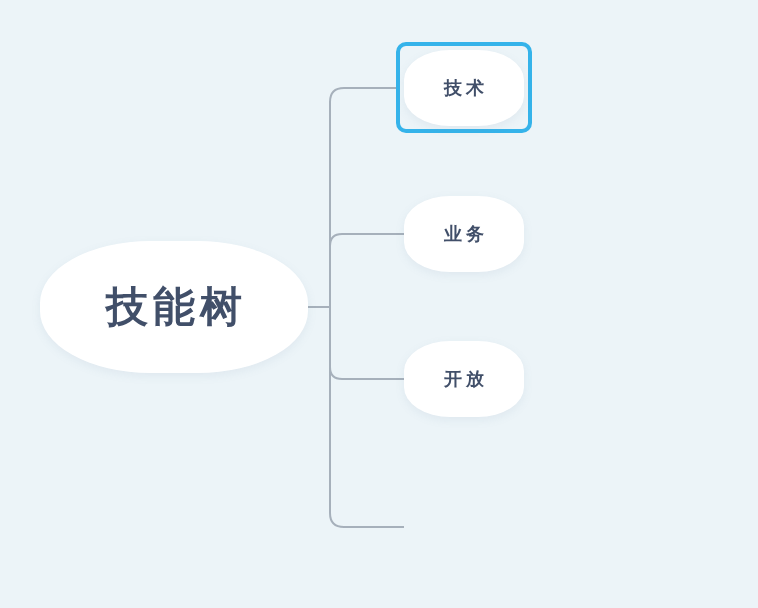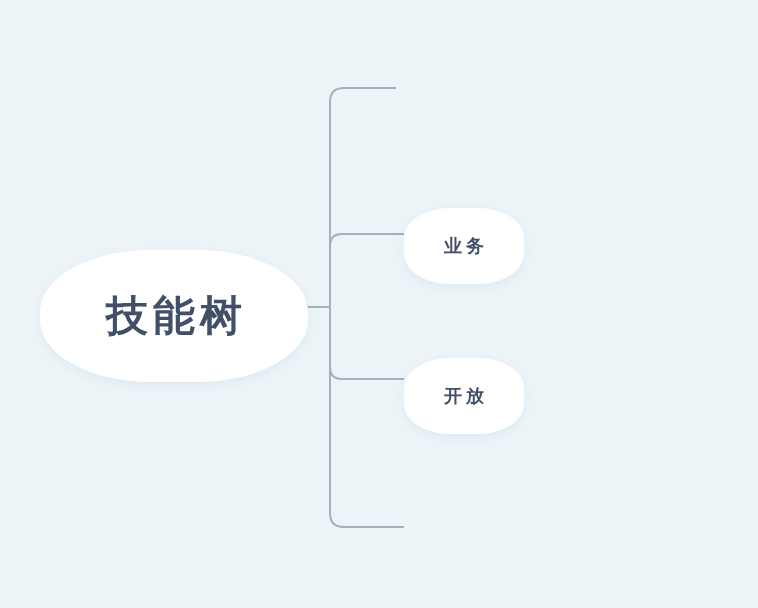--- a/index.html
+++ b/index.html
@@ -28,42 +28,42 @@
     display: flex;
     align-items: center;
     justify-content: center;
     font-weight: 700;
     box-shadow: 0 3px 10px rgba(110, 140, 165, 0.10);
     cursor: pointer;
   }
   .root-blob {
     position: absolute;
     left: 40px;
-    top: 250px;
+    top: 241px;
     width: 268px;
     height: 132px;
     border-radius: 110px / 62px;
     font-size: 42px;
     letter-spacing: 5px;
     text-indent: 5px;
   }
   .child-blob {
     width: 120px;
     height: 76px;
     border-radius: 46px / 30px;
     font-size: 18px;
     letter-spacing: 4px;
     text-indent: 4px;
   }
   .child-pos {
     position: absolute;
     left: 404px;
   }
-  .child-pos.c1 { top: 208px; text-align: center; }
-  .child-pos.c2 { top: 358px; }
+  .child-pos.c1 { top: 196px; text-align: center; }
+  .child-pos.c2 { top: 341px; }
   .child-pos.c3 { top: 489px; }
   .selection-outline {
     position: absolute;
     left: 396px;
     top: 42px;
     width: 136px;
     height: 91px;
     box-sizing: border-box;
     border: 4px solid var(--selection-border, #35b3ea);
     border-radius: 10px;
@@ -81,20 +81,25 @@
     <path d="M306 307 H330" fill="none" stroke-width="2" stroke="#a6b0bb"></path>
     <path d="M396 88 H344 Q330 88 330 102 V513 Q330 527 344 527 H404" fill="none" stroke-width="2" stroke="#a6b0bb"></path>
     <path d="M404 234 H342 Q330 234 330 246" fill="none" stroke-width="2" stroke="#a6b0bb"></path>
     <path d="M404 379 H342 Q330 379 330 367" fill="none" stroke-width="2" stroke="#a6b0bb"></path>
   </svg>
 
   <div class="blob root-blob">
     <span>技能树</span>
   </div>
 
+  <div class="selection-outline">
+    <div class="blob child-blob">
+      <span>技术</span>
+    </div>
+  </div>
 
   <div class="blob child-blob child-pos c1">
     <span>业务</span>
   </div>
 
   <div class="blob child-blob child-pos c2">
     <span>开放</span>
   </div>
 
 

